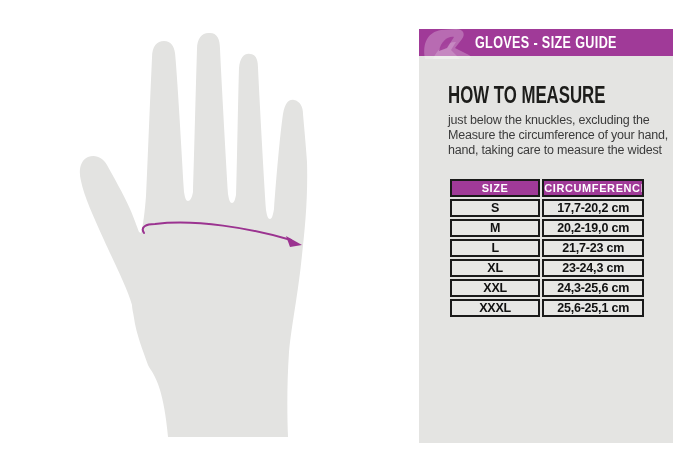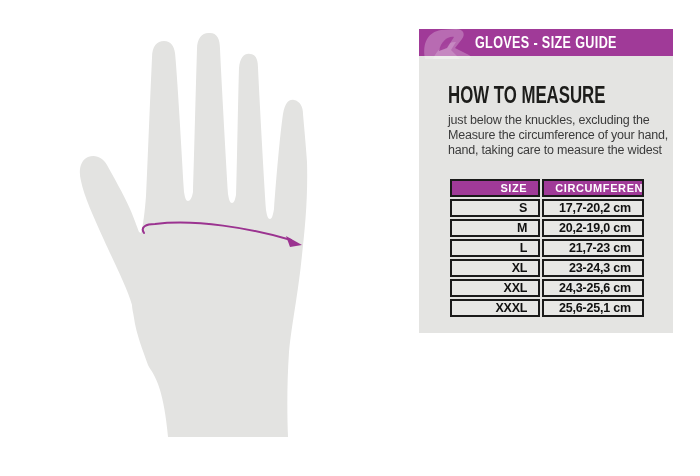--- a/index.html
+++ b/index.html
@@ -5,21 +5,21 @@
   html,body{margin:0;padding:0;background:#fff;}
   .stage{
     position:relative;width:700px;height:476px;background:#ffffff;
     overflow:hidden;font-family:"Liberation Sans",sans-serif;
   }
   
   .hand-wrap{position:absolute;left:0;top:0;width:420px;height:476px;}
   .hand-wrap svg{display:block;}
   
   .panel{
-    position:absolute;left:419px;top:29px;width:254px;height:304px;
+    position:absolute;left:419px;top:29px;width:254px;height:414px;
     background:#e4e4e2;box-sizing:border-box;
   }
   .bar{
     position:relative;height:27px;background:#a03a98;
     display:flex;align-items:center;justify-content:center;
   }
   .bar-title{
     color:#ffffff;font-weight:bold;font-size:17px;letter-spacing:.5px;
     display:inline-block;transform:scaleX(.74);transform-origin:center center;
     white-space:nowrap;
@@ -36,22 +36,22 @@
   .measure-text span{
     display:block;white-space:nowrap;color:#3b3b3b;font-size:12.5px;
     line-height:15px;letter-spacing:-.2px;
   }
   
   table.sizes{
     width:100%;margin-top:19px;border-collapse:separate;border-spacing:2px;
     table-layout:fixed;
   }
   table.sizes th,table.sizes td{
-    border:2px solid #1a1a1a;text-align:right;vertical-align:middle;
-    padding:1px 11px;overflow:hidden;
+    border:2px solid #1a1a1a;text-align:center;vertical-align:middle;
+    padding:1px 0;overflow:hidden;
   }
   table.sizes th{
     background:#a03a98;color:#ffffff;font-size:11px;font-weight:bold;
     letter-spacing:.6px;line-height:12px;
   }
   table.sizes td{
     background:#e7e7e5;color:#111111;font-size:12.5px;font-weight:bold;
     line-height:12px;letter-spacing:-.2px;
   }
   table.sizes col.c-size{width:47%;}

